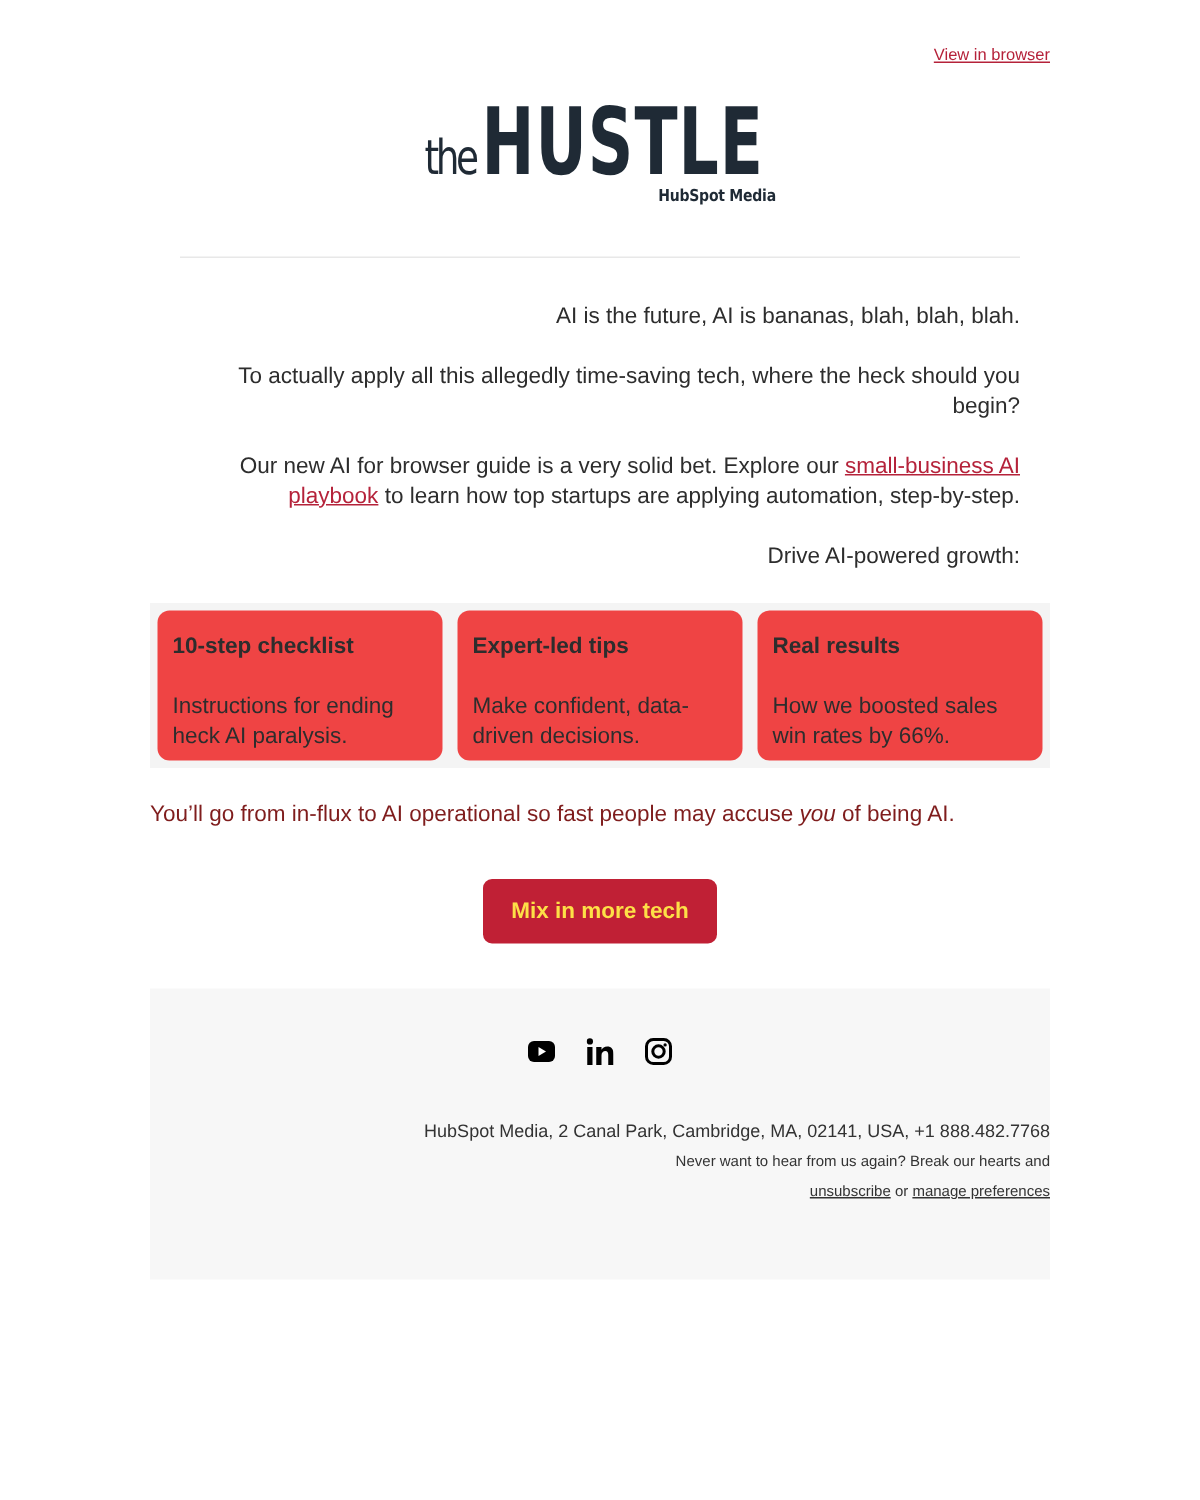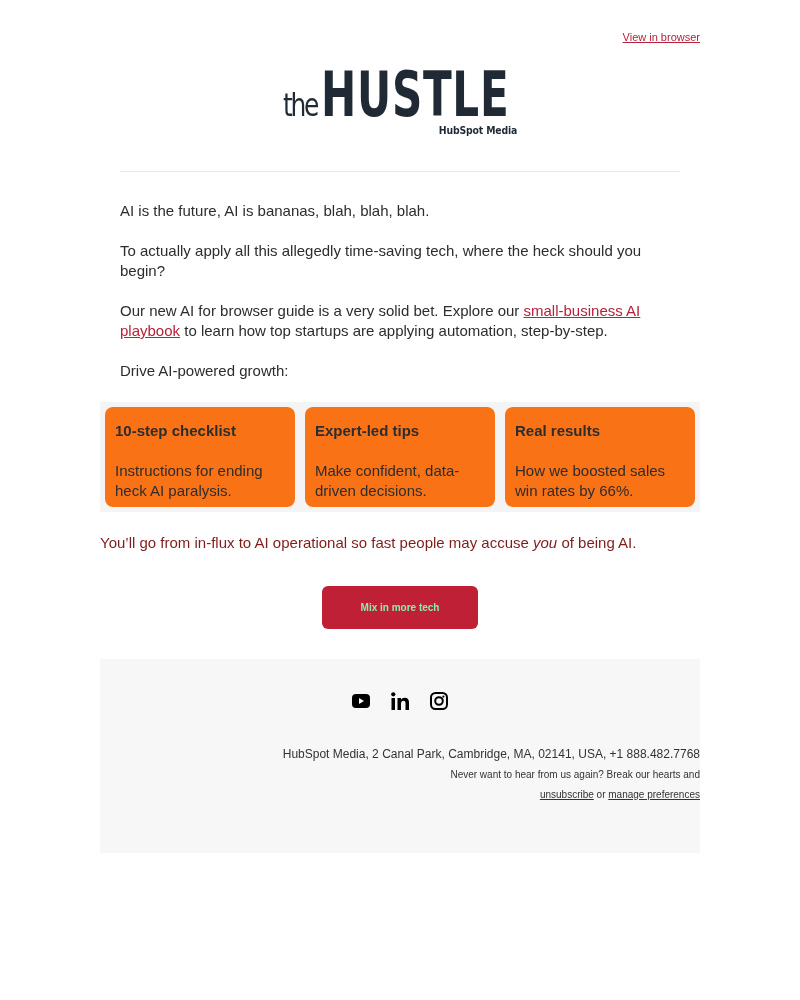--- a/index.html
+++ b/index.html
@@ -24,47 +24,47 @@
     line-height: 62px;
   }
   .logo-sub {
     position: absolute; right: 2px; top: 58px;
     font-family: "DejaVu Sans", sans-serif; font-weight: bold; font-size: 11px; color: #1f2a35;
     transform: scaleX(0.85); transform-origin: right top; letter-spacing: -0.2px;
   }
 
   .divider { position: absolute; top: 171px; left: 120px; width: 560px; height: 1px; background: #e8e8e8; }
 
-  .body-text { position: absolute; left: 120px; width: 560px; font-size: 15px; line-height: 20px; color: #2d2d2d; }
+  .body-text { position: absolute; left: 120px; width: 560px; font-size: 15px; line-height: 20px; color: #2d2d2d; text-align: right; }
   .body-text a { color: #b5223a; text-decoration: underline; }
   .p1 { top: 201px; }
   .p2 { top: 241px; }
   .p3 { top: 301px; }
   .p4 { top: 361px; font-weight: normal; }
 
   .cards {
     position: absolute; top: 402px; left: 100px; width: 600px; height: 110px;
     background: #f4f4f4; display: flex; gap: 10px; padding: 5px;
   }
   .card {
-    flex: 1; background: #f97316; border-radius: 8px; padding: 14px 10px 10px 10px;
+    flex: 1; background: #ef4444; border-radius: 8px; padding: 14px 10px 10px 10px;
   }
   .card-title { font-size: 15px; font-weight: bold; color: #2d2d2d; line-height: 20px; }
   .card-desc { margin-top: 20px; font-size: 15px; line-height: 20px; color: #2d2d2d; }
 
   .closing {
     position: absolute; top: 533px; left: 100px; width: 600px; text-align: left;
     font-size: 15px; line-height: 20px; color: #7f1d1d;
   }
   .closing em { font-style: italic; }
 
   .cta {
     position: absolute; top: 586px; left: 322px; width: 156px; height: 43px;
-    background: #c02035; color: #86efac; border-radius: 6px;
-    font-size: 10px; font-weight: bold; display: flex; align-items: center; justify-content: center;
+    background: #c02035; color: #fde047; border-radius: 6px;
+    font-size: 15px; font-weight: bold; display: flex; align-items: center; justify-content: center;
     text-decoration: none;
   }
 
   .footer {
     position: absolute; top: 659px; left: 100px; width: 600px; height: 194px; background: #f7f7f7;
   }
   .socials { position: absolute; top: 32px; left: 0; width: 100%; display: flex; justify-content: center; gap: 21px; }
   .social { width: 18px; height: 20px; display: flex; align-items: center; justify-content: center; }
   .footer-line {
     position: absolute; left: 0; width: 100%; text-align: right; color: #333;

